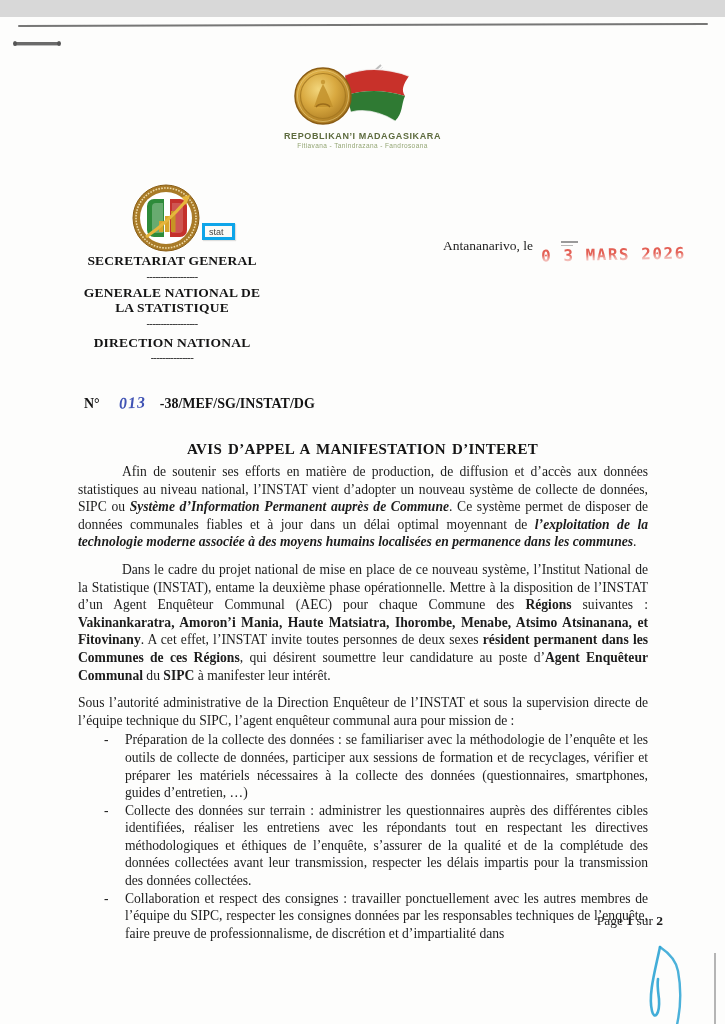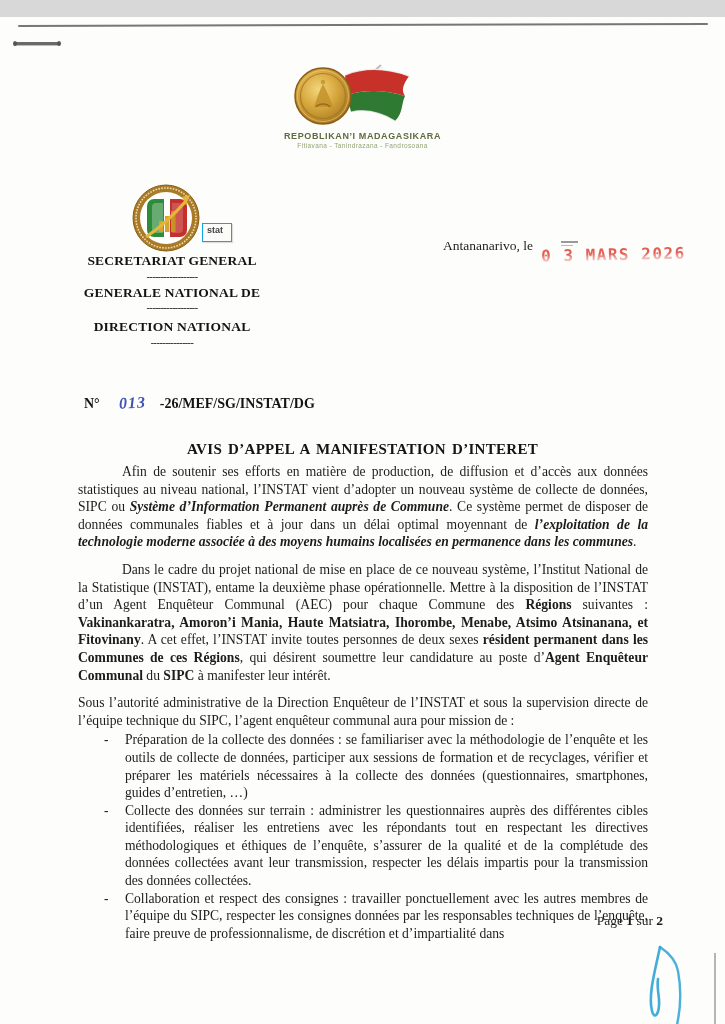--- a/index.html
+++ b/index.html
@@ -16,22 +16,22 @@
   .right-edge{position:absolute;left:714px;top:936px;width:2px;height:88px;background:#b5b5b5;}
 
   
   .emblem{position:absolute;left:0;top:46px;width:725px;text-align:center;}
   .emblem svg{display:inline-block;}
   .emblem-name{font-family:"Liberation Sans",sans-serif;font-size:9px;font-weight:bold;color:#5d6b3e;letter-spacing:.6px;margin-top:0px;}
   .emblem-motto{font-family:"Liberation Sans",sans-serif;font-size:6.5px;color:#93a573;letter-spacing:.4px;margin-top:1px;}
 
   
   .instat-logo{position:absolute;left:128px;top:164px;width:110px;height:76px;}
-  .stat-tab{position:absolute;left:74px;top:42px;background:#fbfbf8;border:1px solid #0ea5e9;box-shadow:1px 1px 1px rgba(0,0,0,.12);
-    font-family:"Liberation Sans",sans-serif;font-size:9px;color:#444;padding:1px 8px 6px 4px;font-weight:bold;}
+  .stat-tab{position:absolute;left:74px;top:42px;background:#fbfbf8;border:3px solid #0ea5e9;box-shadow:1px 1px 1px rgba(0,0,0,.12);
+    font-family:"Liberation Sans",sans-serif;font-size:9px;color:#444;padding:1px 8px 0 4px;}
 
   
   .letterhead{position:absolute;left:52px;top:236px;width:240px;text-align:center;}
   .lh-bold{font-weight:bold;font-size:13.5px;letter-spacing:.2px;color:#141414;line-height:15.5px;}
   .lh-sep{font-weight:bold;font-size:10px;letter-spacing:-.5px;color:#2a2a2a;line-height:13px;margin:1px 0 2px 0;}
   .lh-gap{height:3px;}
 
   
   .dateline{position:absolute;left:443px;top:221px;font-size:13.5px;color:#222;}
   .stamp-dash{position:absolute;left:561px;top:224px;width:17px;height:2px;background:#9a9a9a;}
@@ -130,35 +130,36 @@
       <path d="M18,56 C30,48 44,36 58,20" stroke="#e6b63c" stroke-width="3.2" fill="none"></path>
       <path d="M54,16 L62,14 L58,24 Z" fill="#e6b63c"></path>
     </svg>
     <span class="stat-tab">stat</span>
   </div>
 
   <div class="letterhead">
     <div class="lh-bold">SECRETARIAT GENERAL</div>
     <div class="lh-sep">------------------</div>
     <div class="lh-bold">GENERALE NATIONAL DE</div>
+    <div class="lh-bold">LA STATISTIQUE</div>
     <div class="lh-sep">------------------</div>
     <div class="lh-gap"></div>
     <div class="lh-bold">DIRECTION NATIONAL</div>
     <div class="lh-sep">---------------</div>
   </div>
 
   <div class="dateline">Antananarivo, le</div>
   <div class="stamp-dash"></div>
   <div class="stamp-dash2"></div>
   <div class="stamp">0 3 MARS 2026</div>
 
   <div class="reference">
     <span class="ref-no">N°</span>
     <span class="ref-hand">013</span>
-    <span class="ref-suffix">-26/MEF/SG/INSTAT/DG</span>
+    <span class="ref-suffix">-38/MEF/SG/INSTAT/DG</span>
   </div>
 
   <div class="doc-title">AVIS D’APPEL A MANIFESTATION D’INTERET</div>
 
   <div class="doc-body">
     <p class="para indent"><span>Afin de soutenir ses efforts en matière de production, de diffusion et d’accès aux données statistiques au niveau national, l’INSTAT vient d’adopter un nouveau système de collecte de données, SIPC ou </span><span class="seg-bi">Système d’Information Permanent auprès de Commune</span><span>. Ce système permet de disposer de données communales fiables et à jour dans un délai optimal moyennant de </span><span class="seg-bi">l’exploitation de la technologie moderne associée à des moyens humains localisées en permanence dans les communes</span><span>.</span></p>
     <p class="para indent"><span>Dans le cadre du projet national de mise en place de ce nouveau système, l’Institut National de la Statistique (INSTAT), entame la deuxième phase opérationnelle. Mettre à la disposition de l’INSTAT d’un Agent Enquêteur Communal (AEC) pour chaque Commune des </span><span class="seg-b">Régions</span><span> suivantes : </span><span class="seg-b">Vakinankaratra, Amoron’i Mania, Haute Matsiatra, Ihorombe, Menabe, Atsimo Atsinanana, et Fitovinany</span><span>. A cet effet, l’INSTAT invite toutes personnes de deux sexes </span><span class="seg-b">résident permanent dans les Communes de ces Régions</span><span>, qui désirent soumettre leur candidature au poste d’</span><span class="seg-b">Agent Enquêteur Communal</span><span> du </span><span class="seg-b">SIPC</span><span> à manifester leur intérêt.</span></p>
     <p class="para mission-intro">Sous l’autorité administrative de la Direction Enquêteur de l’INSTAT et sous la supervision directe de l’équipe technique du SIPC, l’agent enquêteur communal aura pour mission de :</p>
     <ul class="bullets">
       <li><span class="marker">-</span><span>Préparation de la collecte des données : se familiariser avec la méthodologie de l’enquête et les outils de collecte de données, participer aux sessions de formation et de recyclages, vérifier et préparer les matériels nécessaires à la collecte des données (questionnaires, smartphones, guides d’entretien, …)</span></li>

